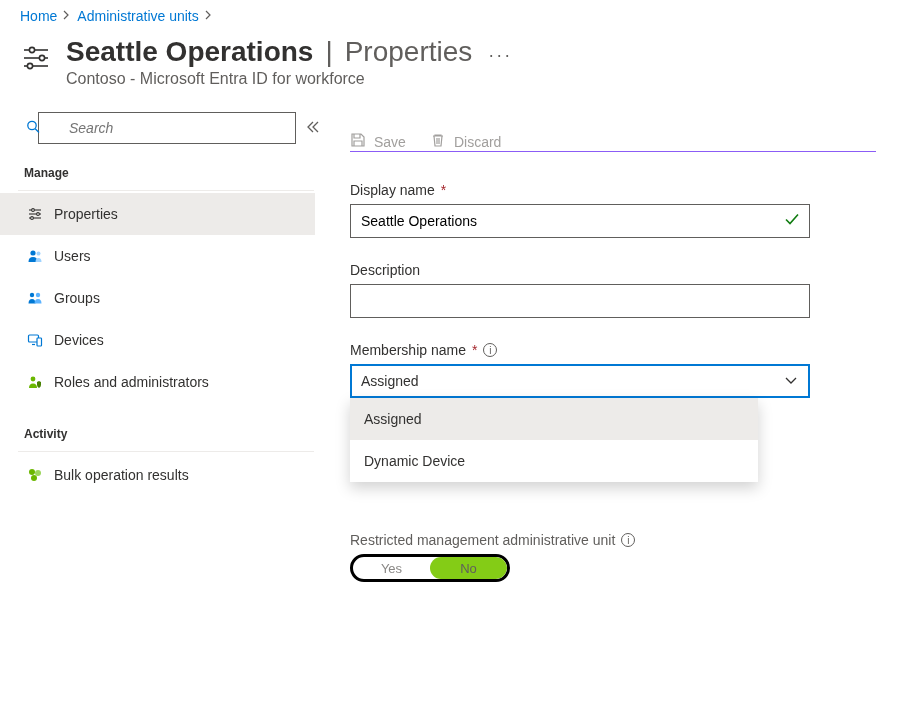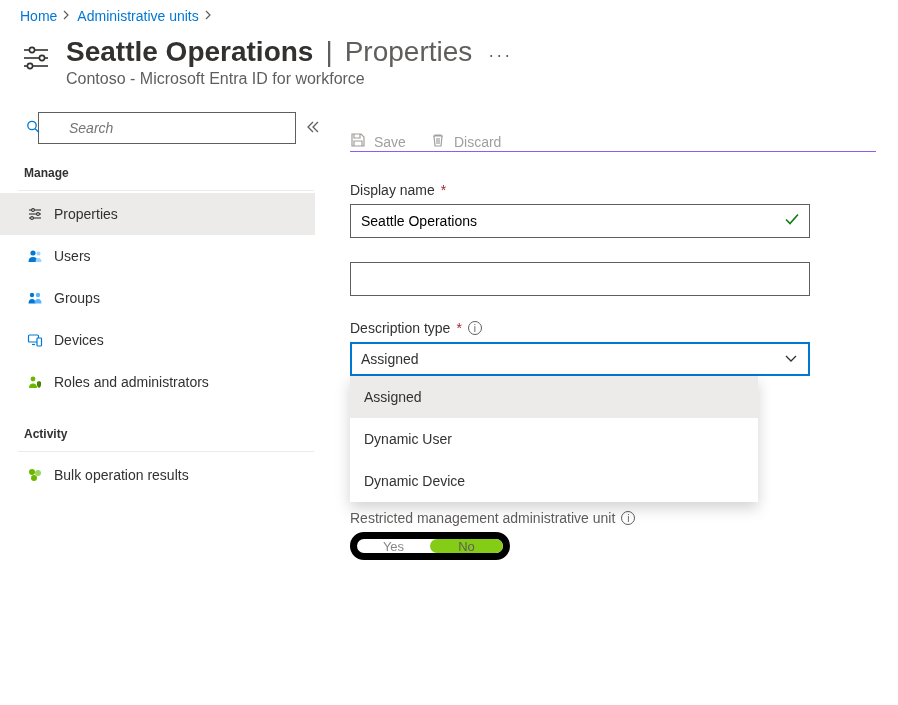--- a/index.html
+++ b/index.html
@@ -154,21 +154,21 @@
   
   .covered-label {
     font-size: 14px; color: #605e5c;
     display: flex; align-items: center; gap: 6px;
     margin-top: 12px;
   }
 
   
   .pill {
     display: flex; width: 160px; height: 28px;
-    border: 7px solid #000000; border-radius: 14px;
+    border: 3px solid #000000; border-radius: 14px;
     overflow: hidden; margin-top: 6px;
   }
   .pill-half {
     flex: 1; display: flex; align-items: center; justify-content: center;
     font-size: 13px; color: #8a8886; cursor: pointer;
   }
   .pill-half.active {
     background: #84cc16; color: #605e5c; border-radius: 14px;
   }
 
@@ -348,48 +348,48 @@
         <input class="text-input" value="Seattle Operations" style="">
         <span class="input-check">
           <svg width="16" height="16" viewBox="0 0 16 16">
               <path d="M2 8 L6 12 L14 3" stroke="#107c10" stroke-width="1.6" fill="none"></path>
             </svg>
         </span>
       </div>
     </div>
 
     <div class="field">
+      <div class="field-label">
+        <span>Description</span>
+      </div>
       <div class="input-wrap">
         <input class="text-input" value="" style="">
       </div>
     </div>
 
     <div class="field" style="margin-bottom:0;">
       <div class="field-label">
-        <span>Description type</span>
+        <span>Membership name</span>
         <span class="req">*</span>
         <span class="info-icon">i</span>
       </div>
       <div class="select-wrap open">
         <div class="select-input" style="display:flex;align-items:center;">
           <span>Assigned</span>
         </div>
         <span class="select-caret">
           <svg width="14" height="10" viewBox="0 0 14 10">
               <path d="M2 2 L7 7 L12 2" stroke="#323130" stroke-width="1.3" fill="none"></path>
             </svg>
         </span>
         <div class="dropdown">
           <div class="dropdown-item selected">
             <span>Assigned</span>
           </div>
           <div class="dropdown-item">
-            <span>Dynamic User</span>
-          </div>
-          <div class="dropdown-item">
             <span>Dynamic Device</span>
           </div>
         </div>
       </div>
     </div>
 
     <div style="margin-top:134px;">
       <div class="covered-label">
         <span>Restricted management administrative unit</span>
         <span class="info-icon">i</span>

